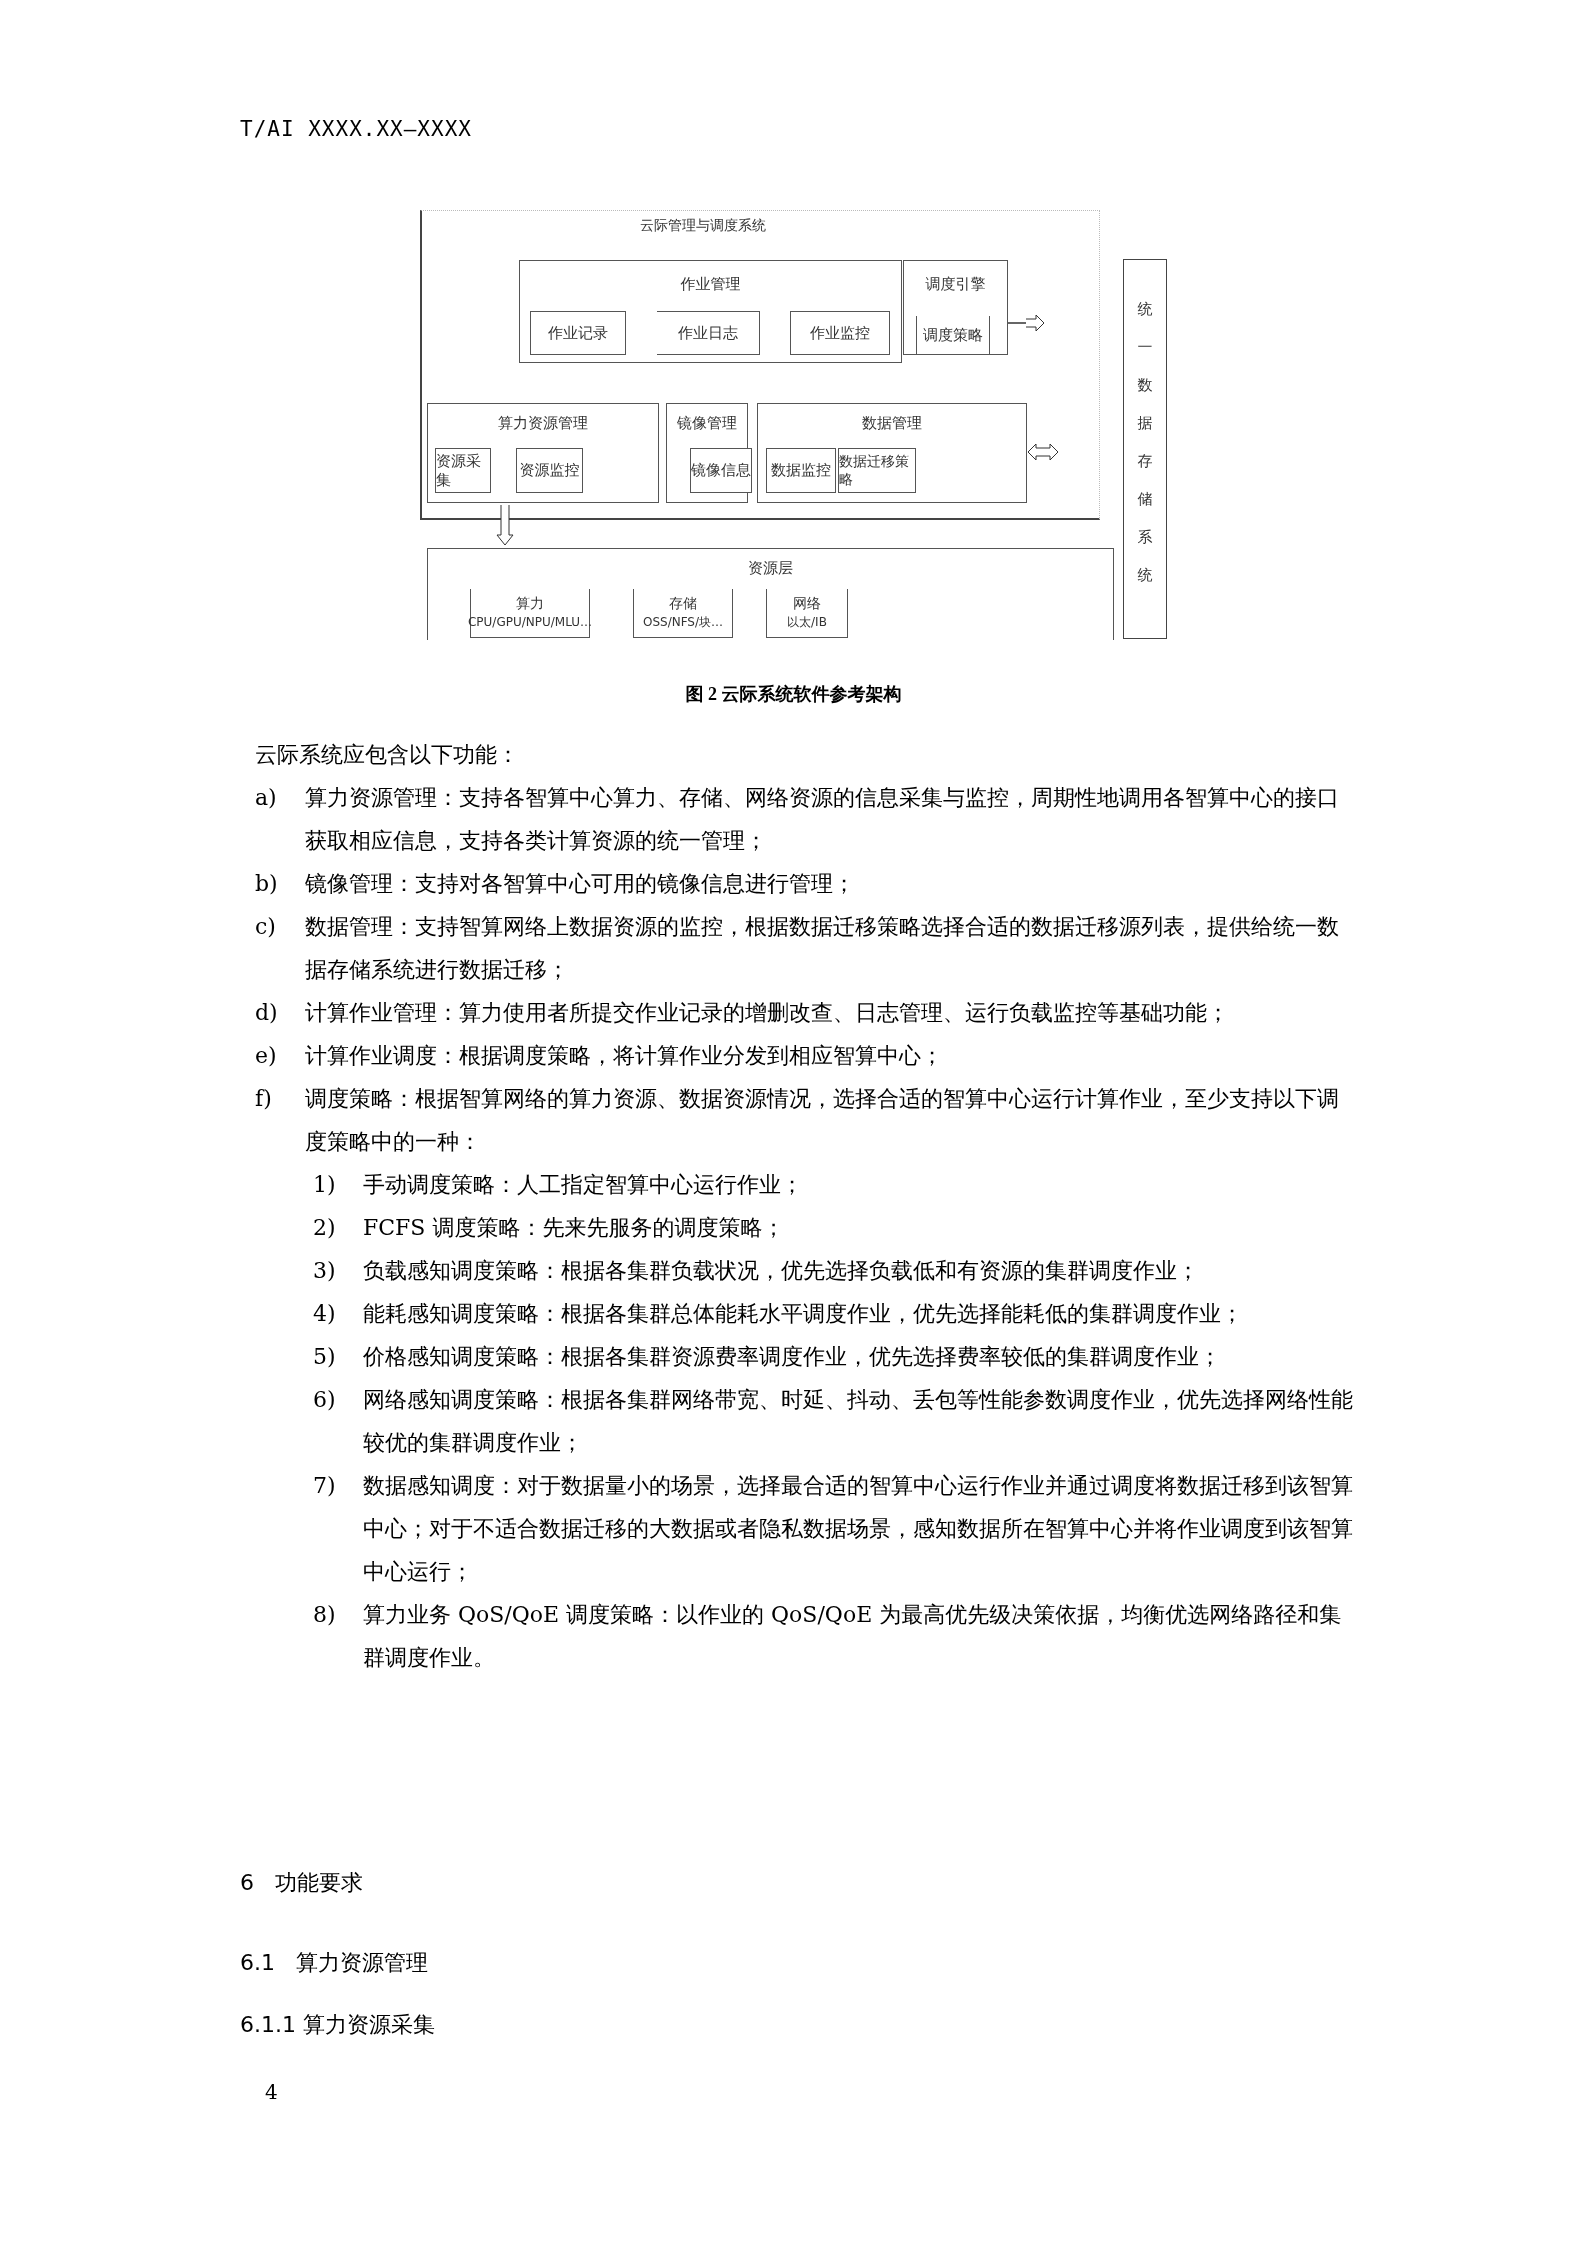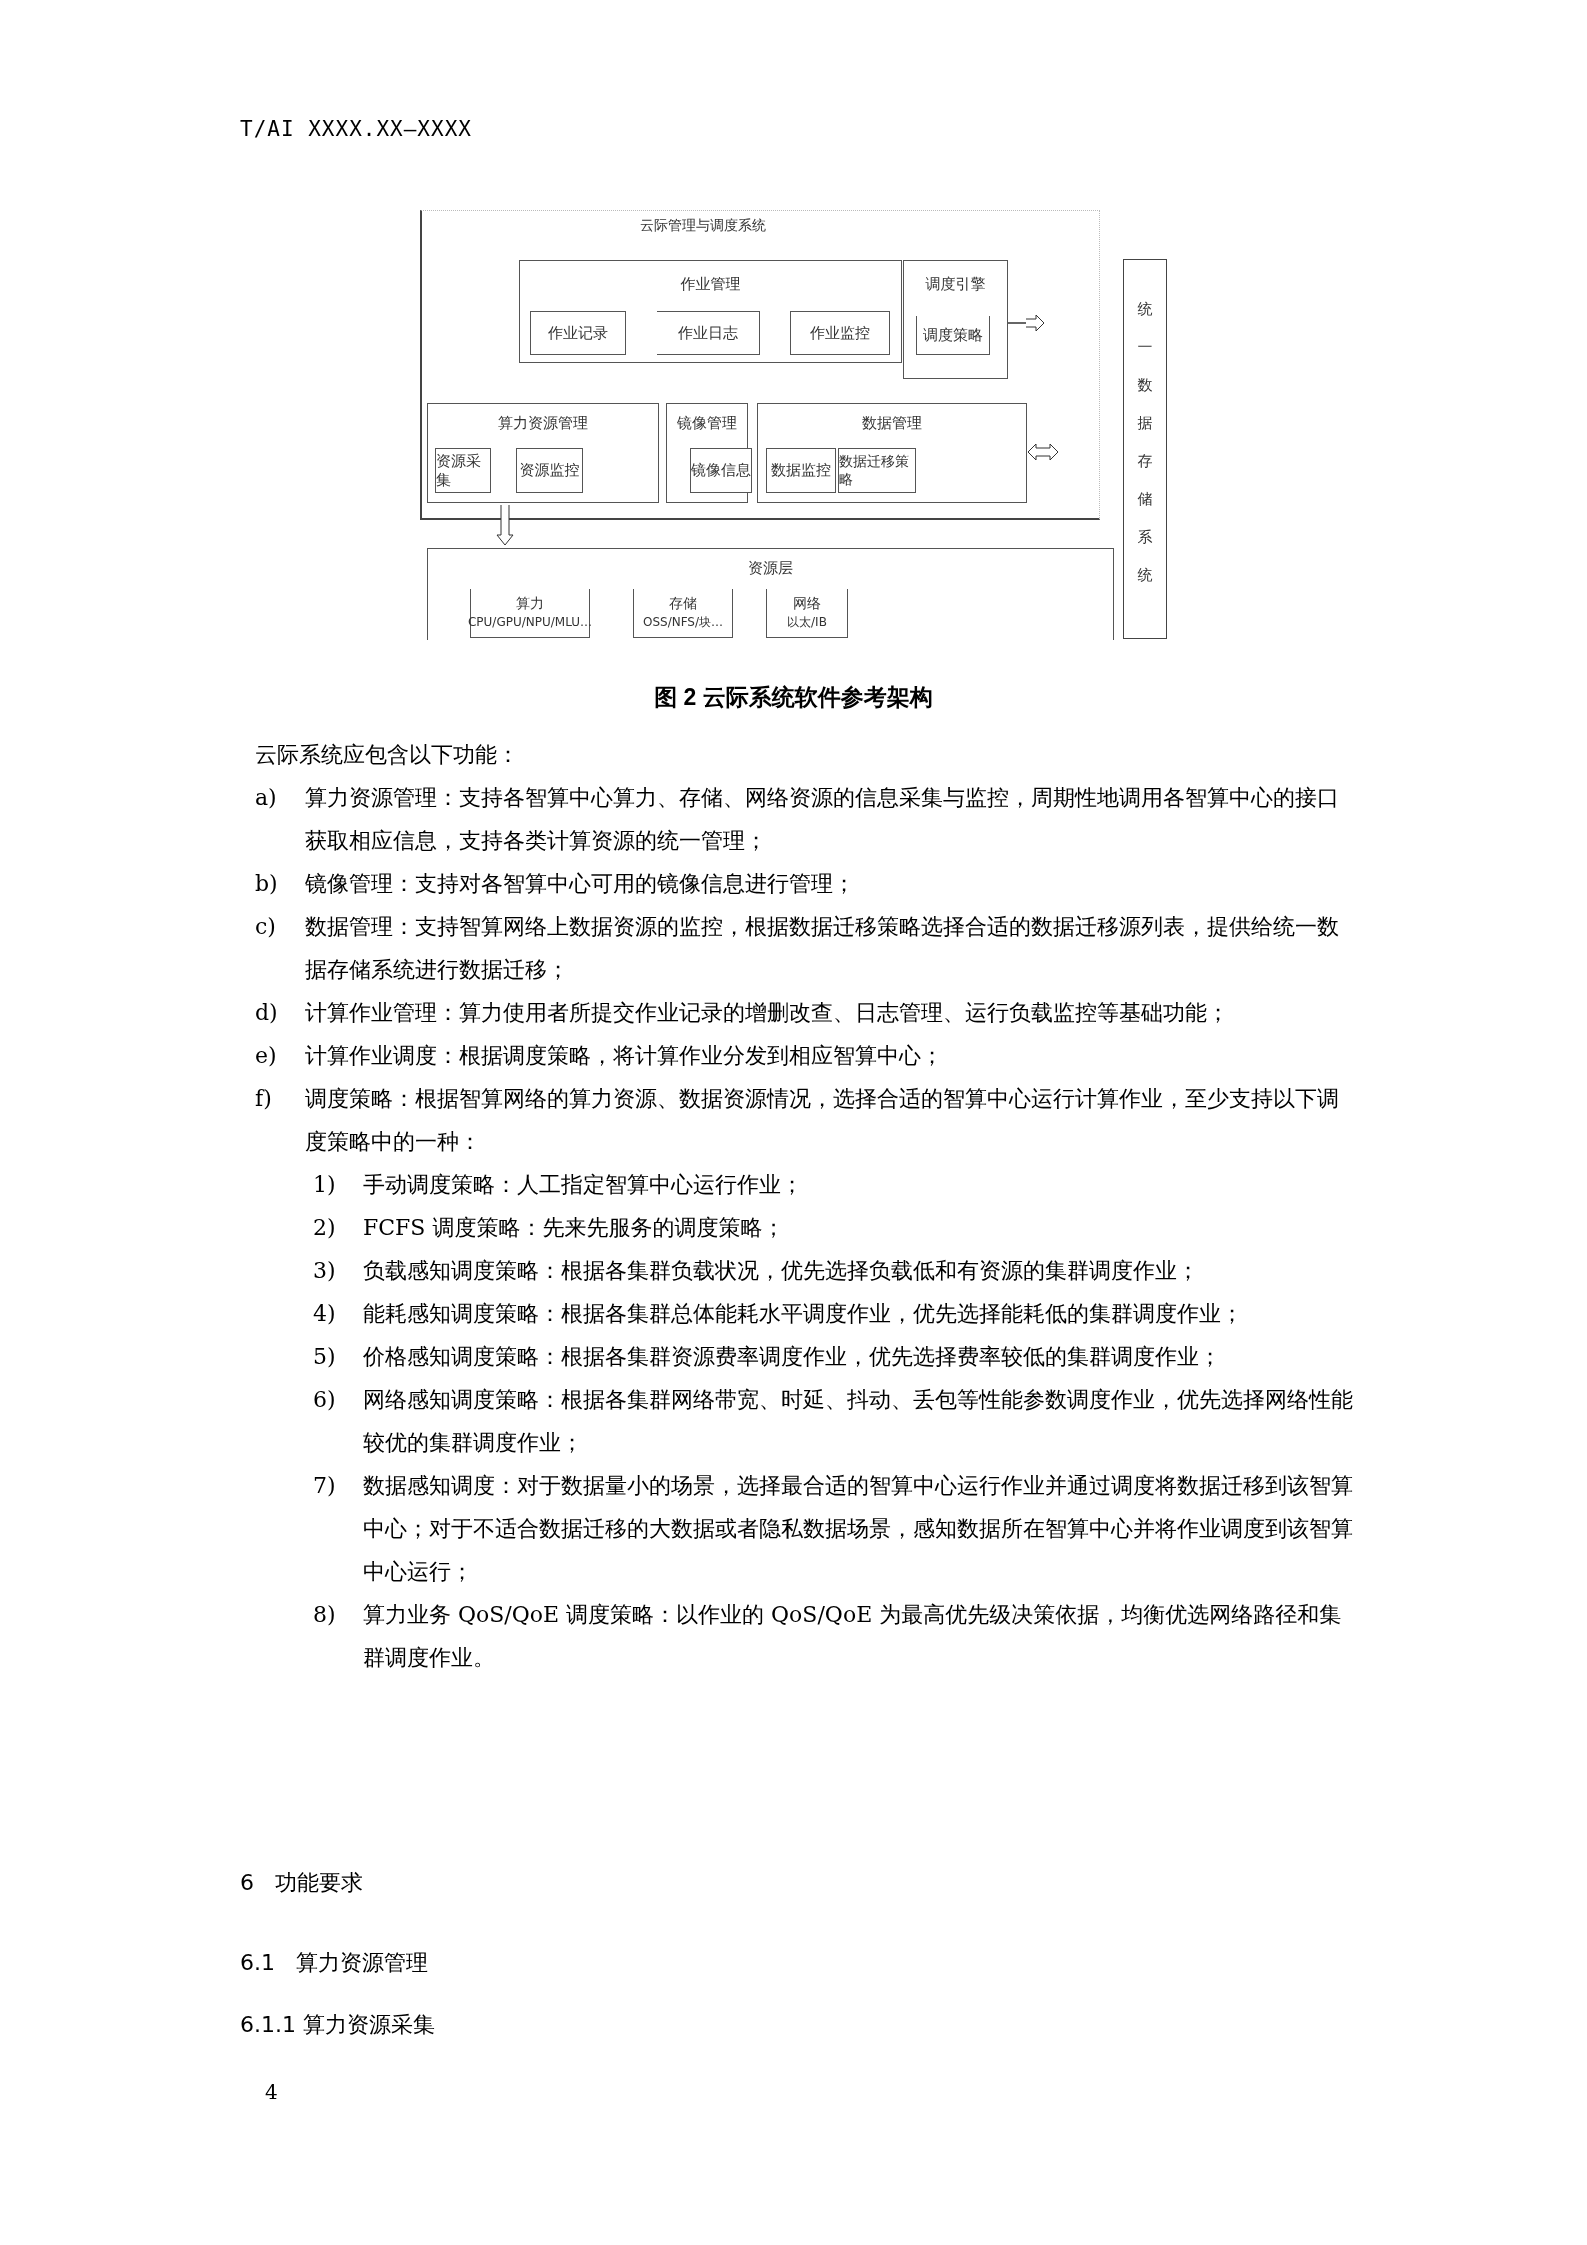--- a/index.html
+++ b/index.html
@@ -8,21 +8,21 @@
   
   .diagram { position:absolute; left:380px; top:205px; width:780px; height:435px; font-family:"DejaVu Sans", "Liberation Sans", sans-serif; color:#333; }
   .box { position:absolute; border:1.5px solid #555; background:#fff; box-sizing:border-box; }
   .lbl { position:absolute; font-size:15px; text-align:center; white-space:nowrap; }
   .sysframe { position:absolute; left:40px; top:5px; width:680px; height:310px; border-left:2px solid #444; border-bottom:2px solid #444; border-right:1px dotted #bbb; border-top:1px dotted #bbb; box-sizing:border-box; }
   .vert { position:absolute; left:743px; top:54px; width:44px; height:380px; border:1.5px solid #444; box-sizing:border-box; display:flex; flex-direction:column; align-items:center; padding-top:40px; }
   .vert span { font-size:15px; margin-bottom:19px; }
   .inner { display:flex; align-items:center; justify-content:center; font-size:15px; }
   .two { flex-direction:column; line-height:19px; font-size:14px; }
   .arrow-h, .arrow-v { position:absolute; }
-  .caption { position:absolute; left:0; width:1587px; top:682px; text-align:center; font-family:Liberation Sans, sans-serif; font-size:23px; font-weight:bold; }
+  .caption { position:absolute; left:0; width:1587px; top:682px; text-align:center; font-family:Liberation Serif, serif; font-size:18px; font-weight:bold; }
   .body-text { position:absolute; left:255px; top:733px; width:1100px; font-size:22px; line-height:43px; }
   .p-intro { margin:0; }
   .item { position:relative; padding-left:50px; margin:0; }
   .item .mk { position:absolute; left:0; top:0; }
   .sub { position:relative; padding-left:108px; margin:0; }
   .sub .mk { position:absolute; left:58px; top:0; }
   .h1, .h2, .h3 { position:absolute; left:240px; font-family:"DejaVu Sans", "Liberation Sans", sans-serif; font-size:22px; }
   .h1 { top:1868px; }
   .h2 { top:1948px; }
   .h3 { top:2010px; }
@@ -43,21 +43,21 @@
         <span>作业记录</span>
       </div>
     <div class="box inner" style="left:137px; top:50px; width:103px; height:44px; border-left:none;">
         <span>作业日志</span>
       </div>
     <div class="box inner" style="left:270px; top:50px; width:100px; height:44px;">
         <span>作业监控</span>
       </div>
   </div>
 
-  <div class="box" style="left:523px; top:55px; width:105px; height:119px;">
+  <div class="box" style="left:523px; top:55px; width:105px; height:95px;">
     <div class="lbl" style="left:0; width:100%; top:14px;">调度引擎</div>
     <div class="box inner" style="left:12px; top:55px; width:74px; height:39px; border-top:none;">
         <span>调度策略</span>
       </div>
   </div>
   <svg class="arrow-h" style="left:628px; top:108px;" width="115" height="20">
     <path d="M0 10 H18" stroke="#333" stroke-width="1.5" fill="none"></path>
     <path d="M18 6 H28 V2 L36 10 L28 18 V14 H18" stroke="#333" stroke-width="1" fill="#fff"></path>
   </svg>
 

